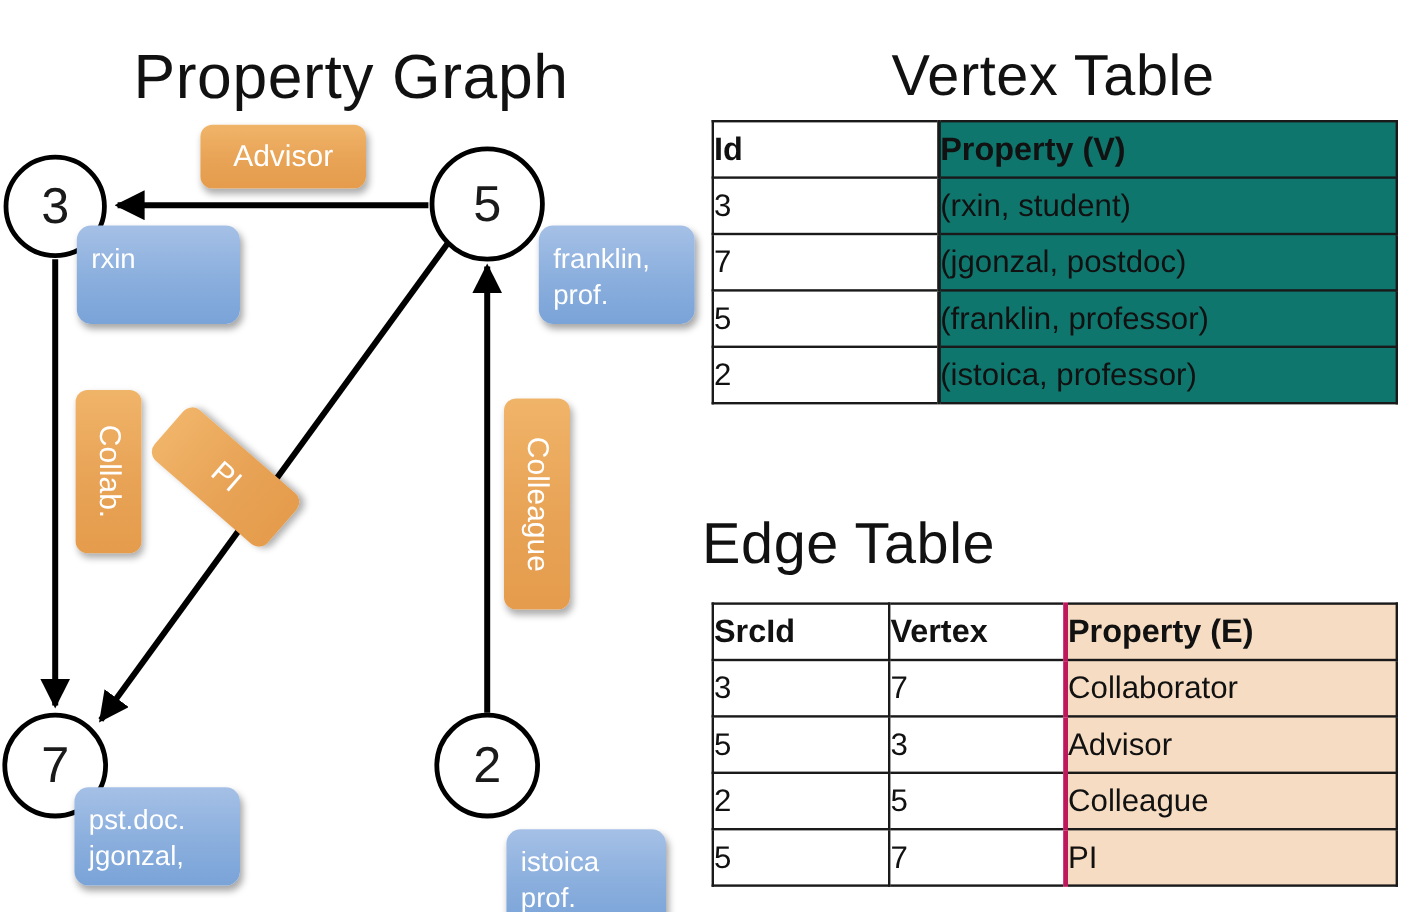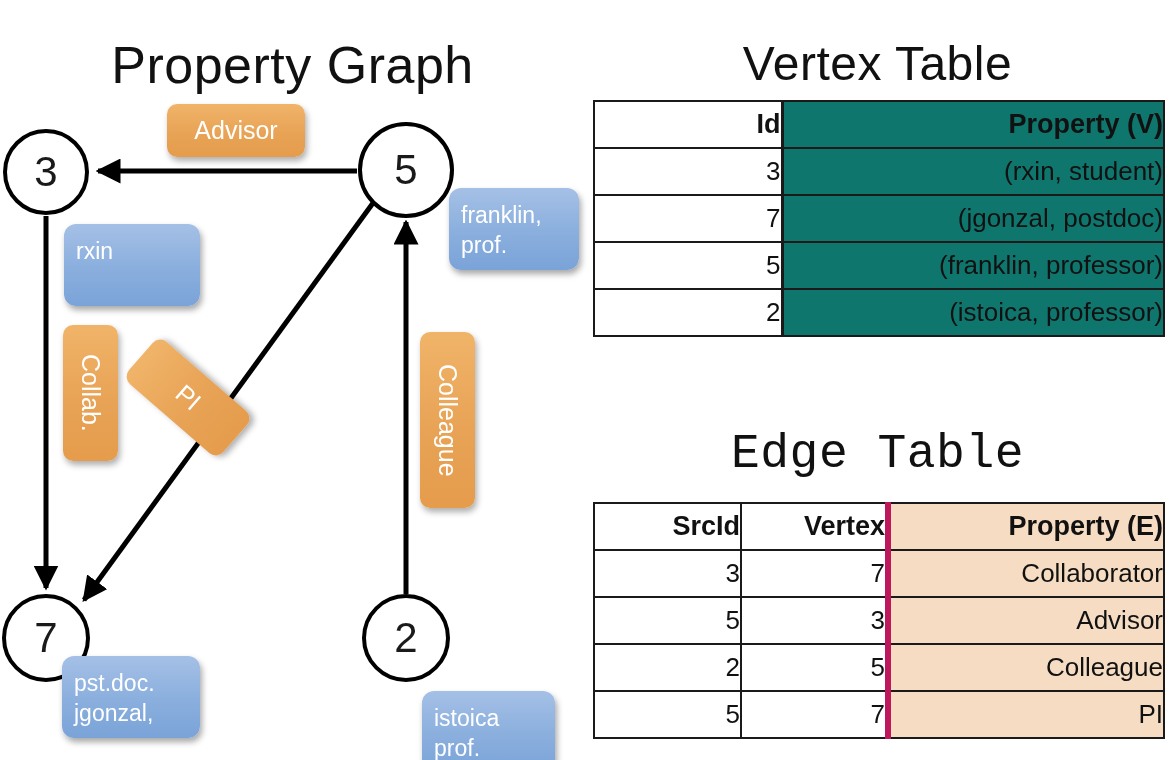--- a/index.html
+++ b/index.html
@@ -33,24 +33,23 @@
     line-height: 64px;
   }
   #title-vertex-table {
     left: 585px; top: 8px; width: 585px;
     text-align: center;
     font-size: 48px;
     line-height: 62px;
   }
   #title-edge-table {
     left: 585px; top: 398px; width: 585px;
-    text-align: center;
+    text-align: left;
     font-size: 48px;
     line-height: 62px;
-    font-family: Liberation Mono, monospace;
   }
 
   
   #graph-panel {
     position: absolute;
     left: 0; top: 0;
     width: 585px; height: 760px;
   }
   #graph-edges {
     position: absolute;
@@ -110,42 +109,42 @@
 
   
   .tbl {
     position: absolute;
     border-collapse: collapse;
     table-layout: fixed;
     font-family: "Liberation Sans", sans-serif;
   }
   .tbl td, .tbl th {
     border: 2px solid #1a1a1a;
-    text-align: right;
+    text-align: left;
     font-weight: 300;
     font-size: 26px;
     color: #111111;
     padding: 0;
     height: 45px;
     line-height: 45px;
     white-space: nowrap;
   }
   .tbl th {
     font-weight: bold;
     font-size: 27px;
   }
   #vertex-table { left: 593px; top: 100px; width: 572px; }
   #vertex-table col.c-id { width: 188px; }
   #vertex-table .prop-cell { background: #0f766e; }
 
   #edge-table { left: 593px; top: 502px; width: 572px; }
   #edge-table col.c-src { width: 147px; }
   #edge-table col.c-dst { width: 147px; }
   #edge-table .prop-cell { background: #f5dcc2; }
-  #edge-table td.prop-cell, #edge-table th.prop-cell { border-left: 6px solid #be185d; }
+  #edge-table td.prop-cell, #edge-table th.prop-cell { border-left: 4px solid #be185d; }
   #vertex-table td.prop-cell, #vertex-table th.prop-cell { border-left: 3px solid #1a1a1a; }
 </style>
 </head>
 <body>
 
 <div id="graph-panel">
 
   <div class="title" id="title-property-graph">Property Graph</div>
 
   <svg id="graph-edges" viewBox="0 0 585 760" xmlns="http://www.w3.org/2000/svg">
@@ -170,21 +169,21 @@
   <div class="node" style="left:358px; top:122px; width:96px; height:96px;">
     <span>5</span>
   </div>
   <div class="node" style="left:2px; top:594px; width:88px; height:88px;">
     <span>7</span>
   </div>
   <div class="node" style="left:362px; top:594px; width:88px; height:88px;">
     <span>2</span>
   </div>
 
-  <div class="prop-box" style="left:64px; top:188px; width:136px; height:82px;margin-top:36px;">
+  <div class="prop-box" style="left:64px; top:188px; width:136px; height:82px;">
     <span>rxin</span>
   </div>
   <div class="prop-box" style="left:425px; top:188px; width:130px; height:82px;margin-left:24px;">
     <span>franklin,</span>
     <span>prof.</span>
   </div>
   <div class="prop-box" style="left:62px; top:656px; width:138px; height:82px;">
     <span>pst.doc.</span>
     <span>jgonzal,</span>
   </div>

